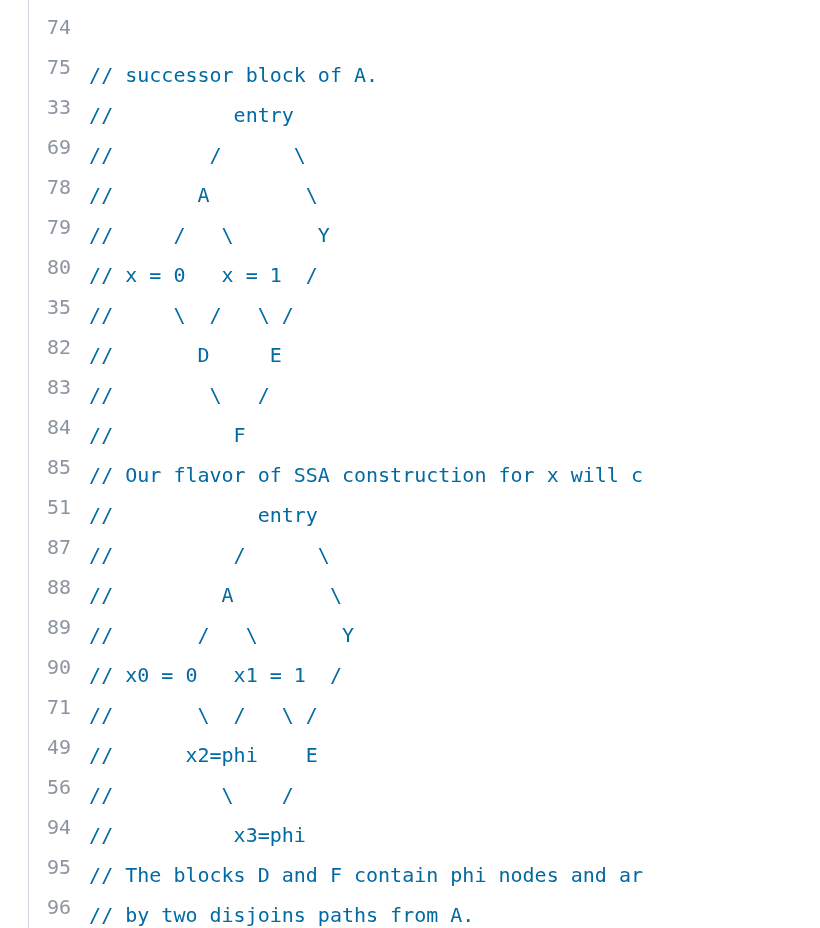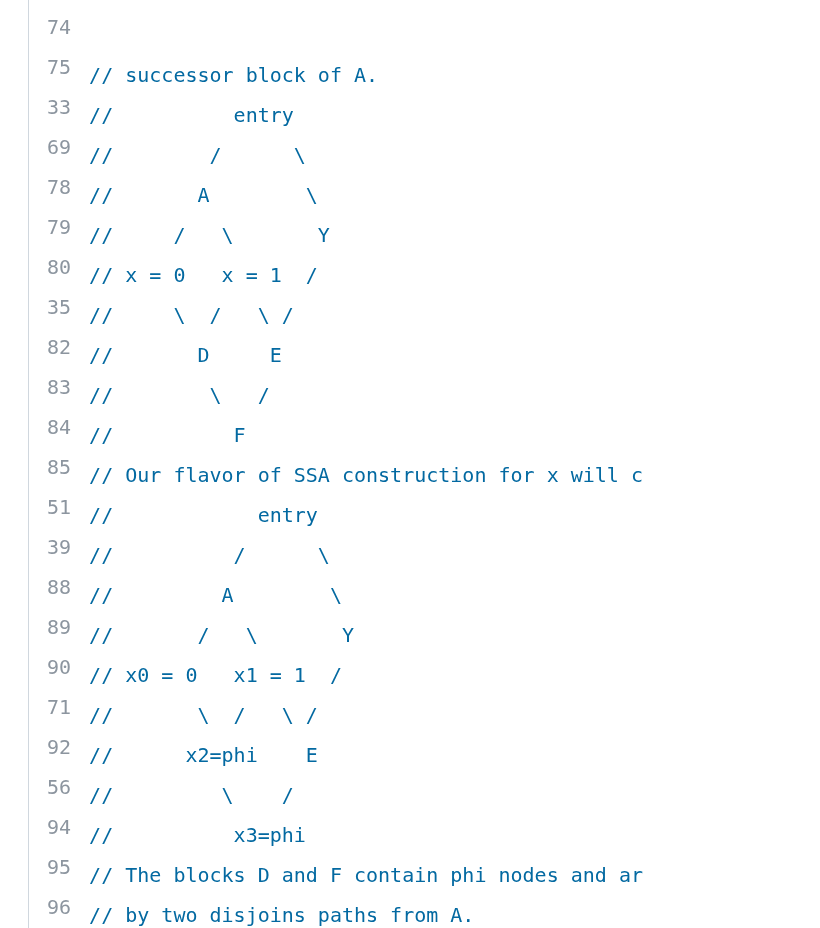--- a/index.html
+++ b/index.html
@@ -47,25 +47,25 @@
       <span class="ln">69</span>
       <span class="ln">78</span>
       <span class="ln">79</span>
       <span class="ln">80</span>
       <span class="ln">35</span>
       <span class="ln">82</span>
       <span class="ln">83</span>
       <span class="ln">84</span>
       <span class="ln">85</span>
       <span class="ln">51</span>
-      <span class="ln">39</span>
+      <span class="ln">87</span>
       <span class="ln">88</span>
       <span class="ln">89</span>
       <span class="ln">90</span>
       <span class="ln">71</span>
-      <span class="ln">92</span>
+      <span class="ln">49</span>
       <span class="ln">56</span>
       <span class="ln">94</span>
       <span class="ln">95</span>
       <span class="ln">96</span>
     </div>
   <div class="code" id="code"><span class="cl">// successor block of A.</span><span class="cl">//          entry</span><span class="cl">//        /      \</span><span class="cl">//       A        \</span><span class="cl">//     /   \       Y</span><span class="cl">// x = 0   x = 1  /</span><span class="cl">//     \  /   \ /</span><span class="cl">//       D     E</span><span class="cl">//        \   /</span><span class="cl">//          F</span><span class="cl">// Our flavor of SSA construction for x will c</span><span class="cl">//            entry</span><span class="cl">//          /      \</span><span class="cl">//         A        \</span><span class="cl">//       /   \       Y</span><span class="cl">// x0 = 0   x1 = 1  /</span><span class="cl">//       \  /   \ /</span><span class="cl">//      x2=phi    E</span><span class="cl">//         \    /</span><span class="cl">//          x3=phi</span><span class="cl">// The blocks D and F contain phi nodes and ar</span><span class="cl">// by two disjoins paths from A.</span><span class="cl">//</span></div>
 </div>
 
 </body></html>

